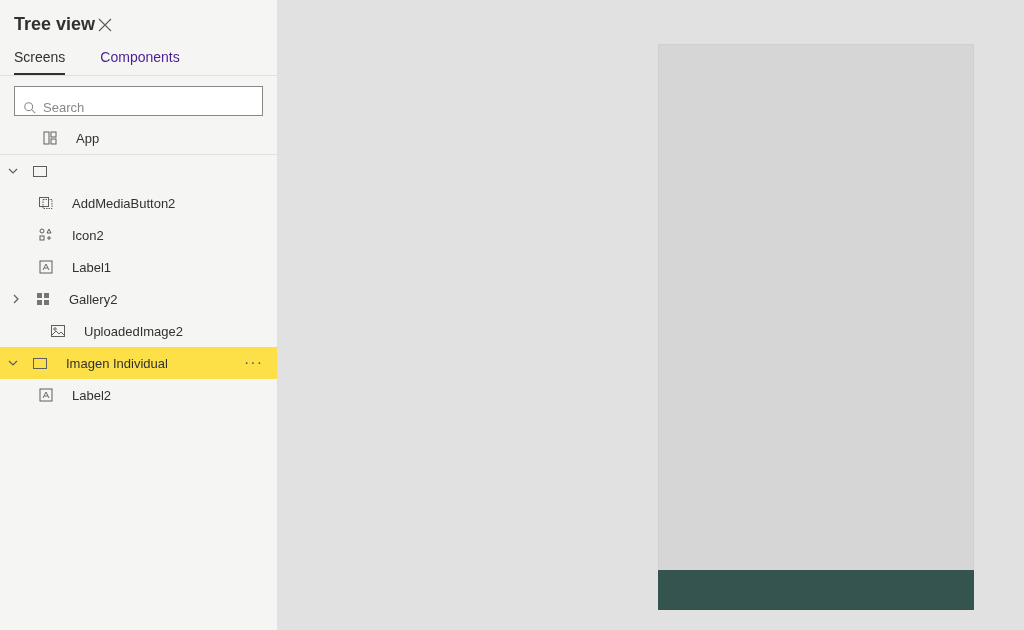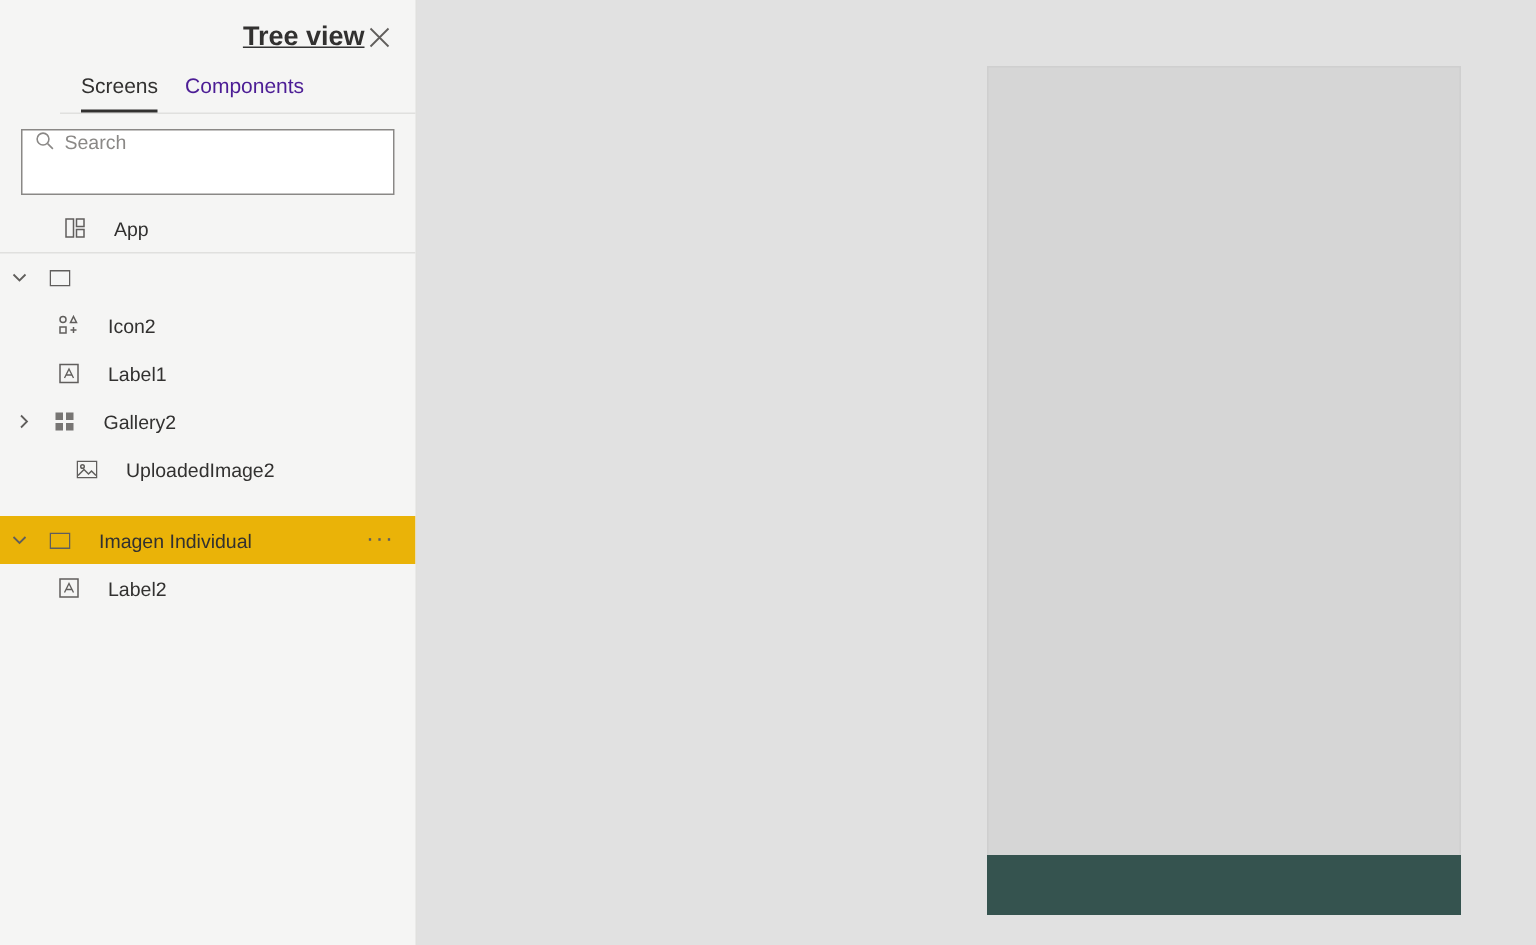--- a/index.html
+++ b/index.html
@@ -17,63 +17,61 @@
     width: 278px;
     height: 100%;
     background: #f5f5f4;
     border-right: 1px solid #e0e0de;
     display: flex;
     flex-direction: column;
   }
   .sidebar-header {
     display: flex;
     align-items: center;
-    justify-content: flex-end;
+    justify-content: flex-start;
     padding: 14px 14px 8px 14px;
-    text-decoration: underline;
   }
   .sidebar-title {
     font-size: 18px;
     font-weight: 600;
     color: #323130;
   }
   .close-btn {
     width: 20px; height: 20px;
     display: flex; align-items: center; justify-content: center;
     cursor: pointer;
     color: #605e5c;
   }
   .tabs {
     display: flex;
-    gap: 18px;
+    gap: 35px;
     padding: 0 14px;
     border-bottom: 1px solid #e0e0de;
-    margin-left: 40px;
   }
   .tab {
     padding: 6px 0 8px 0;
     font-size: 14px;
     color: #4c1d95;
     cursor: pointer;
     border-bottom: 2px solid transparent;
   }
   .tab.active {
     color: #323130;
     border-bottom: 2px solid #323130;
     font-weight: 400;
   }
   .search-wrap {
     padding: 10px 14px 6px 14px;
   }
   .search-box {
     display: flex;
-    align-items: flex-start;
+    align-items: flex-end;
     border: 1px solid #8a8886;
     background: #fff;
-    height: 44px;
+    height: 30px;
     padding: 0 8px;
   }
   .search-box input {
     border: none;
     outline: none;
     flex: 1;
     font-size: 13px;
     background: transparent;
     color: #333;
   }
@@ -83,21 +81,21 @@
   .tree { flex: 1; overflow: auto; }
   .tree-row {
     display: flex;
     align-items: center;
     height: 32px;
     padding-right: 8px;
     cursor: pointer;
     position: relative;
     gap: 10px;
   }
-  .tree-row.selected { background: #eab308; margin-top: 15px; }
+  .tree-row.selected { background: #fde047; }
   .chevron {
     width: 18px;
     display: flex;
     justify-content: center;
     color: #605e5c;
     flex-shrink: 0;
   }
   .chevron.empty { visibility: hidden; }
   .node-icon {
     width: 16px; height: 16px;
@@ -198,20 +196,29 @@
             <path d="M1 3 L5 7 L9 3" stroke="currentColor" stroke-width="1.2" fill="none"></path>
           </svg>
       </span>
       <span class="node-icon">
         <svg width="14" height="11" viewBox="0 0 14 11">
             <rect x="0.5" y="0.5" width="13" height="10" stroke="currentColor" fill="none"></rect>
           </svg>
       </span>
     </div>
 
+    <div class="tree-row" style="padding-left:38px">
+      <span class="node-icon">
+        <svg width="14" height="12" viewBox="0 0 14 12">
+            <rect x="0.5" y="0.5" width="9" height="9" stroke="currentColor" fill="none"></rect>
+            <rect x="4" y="2.5" width="9" height="9" stroke="currentColor" fill="none" stroke-dasharray="1.5 1"></rect>
+          </svg>
+      </span>
+      <span class="node-label">AddMediaButton2</span>
+    </div>
 
     <div class="tree-row" style="padding-left:38px">
       <span class="node-icon">
         <svg width="14" height="14" viewBox="0 0 14 14">
             <circle cx="3" cy="3" r="2" stroke="currentColor" fill="none"></circle>
             <path d="M10 1 L12 5 L8 5 Z" stroke="currentColor" fill="none"></path>
             <rect x="1" y="8" width="4" height="4" stroke="currentColor" fill="none"></rect>
             <path d="M10 8 L10 12 M8 10 L12 10" stroke="currentColor"></path>
           </svg>
       </span>

